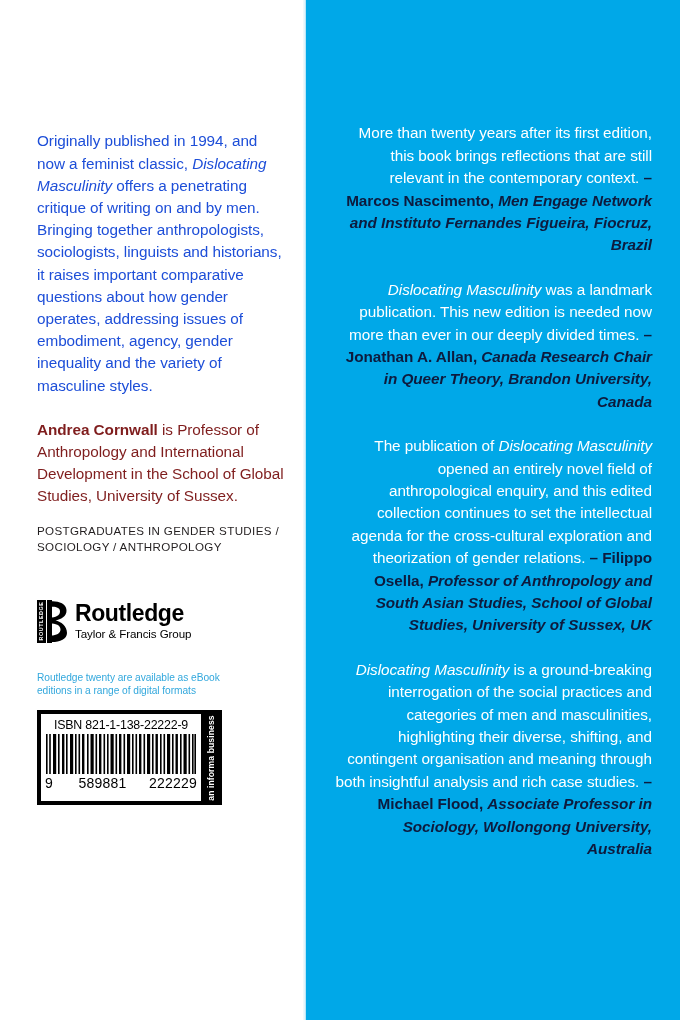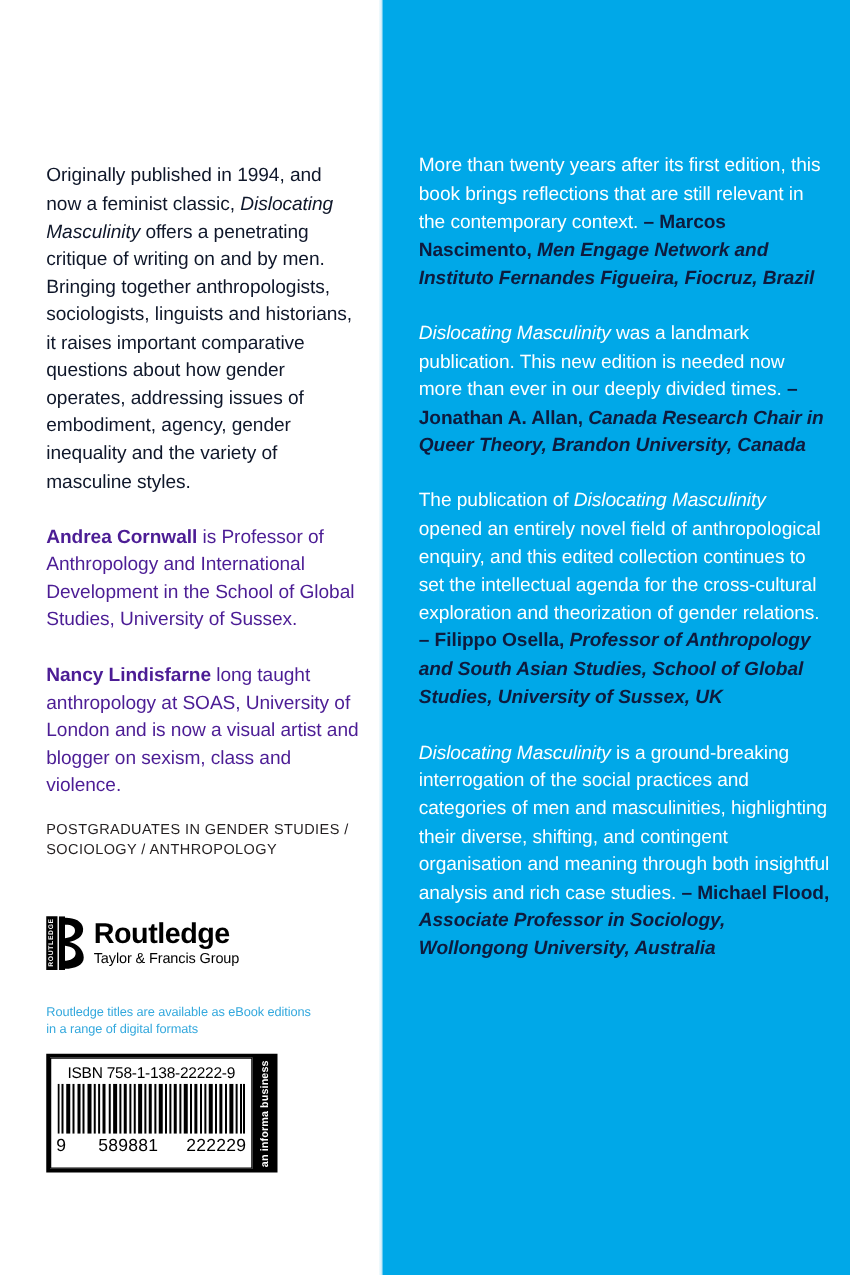--- a/index.html
+++ b/index.html
@@ -22,29 +22,29 @@
     flex:0 0 303px;
     position:relative;
     background:#ffffff;
     box-sizing:border-box;
     padding:115px 0 0 37px;
   }
   .blurb{
     width:252px;
     font-size:15.3px;
     line-height:22.2px;
-    color:#0f172a;
+    color:#1d4ed8;
     letter-spacing:-0.05px;
   }
   .blurb .ital{font-style:italic;}
   .bio{
     width:255px;
     font-size:15.3px;
     line-height:22.2px;
-    color:#4c1d95;
+    color:#7f1d1d;
     margin-top:22px;
     letter-spacing:-0.05px;
   }
   .bio .nm{font-weight:bold;}
   .category{
     width:250px;
     font-size:11.6px;
     line-height:16.5px;
     letter-spacing:0.35px;
     color:#231f20;
@@ -183,21 +183,22 @@
   .edge-strip{
     width:3px;flex:0 0 3px;
     background:linear-gradient(to right,#f4fbfd 0%,#dff3fb 60%,#9fdcf4 100%);
   }
 
   
   .right-panel{
     flex:1 1 auto;
     background:#00a8e8;
     box-sizing:border-box;
-    padding:107px 16px 0 29px;
+    padding:107px 28px 0 29px;
+    text-align:right;
   }
   .quote{
     color:#ffffff;
     font-size:15.3px;
     line-height:22.4px;
     letter-spacing:-0.05px;
     margin-bottom:22px;
   }
   .quote:last-child{margin-bottom:0;}
   .quote .ital{font-style:italic;}
@@ -215,21 +216,20 @@
 <body>
 
 <div class="cover">
 
   <div class="left-panel">
 
     <p class="blurb"><span>Originally published in 1994, and now a feminist classic, </span><span class="ital">Dislocating Masculinity</span><span> offers a penetrating critique of writing on and by men. Bringing together anthropologists, sociologists, linguists and historians, it raises important comparative questions about how gender operates, addressing issues of embodiment, agency, gender inequality and the variety of masculine styles.</span></p>
 
     <p class="bio"><span class="nm">Andrea Cornwall</span><span> is Professor of Anthropology and International Development in the School of Global Studies, University of Sussex.</span></p>
 
-    <p class="bio"><span class="nm">Nancy Lindisfarne</span><span> long taught anthropology at SOAS, University of London and is now a visual artist and blogger on sexism, class and violence.</span></p>
 
     <p class="category">POSTGRADUATES IN GENDER STUDIES / SOCIOLOGY / ANTHROPOLOGY</p>
 
     <div class="logo-block">
       <div class="logo-row">
         <div class="logo-mark">
           <div class="logo-bar">
             <span>ROUTLEDGE</span>
           </div>
           <svg class="logo-swoosh" viewBox="0 0 21 43">
@@ -237,25 +237,25 @@
             <path d="M0 0 L5 0 L5 43 L0 43 Z" fill="#000"></path>
           </svg>
         </div>
         <div class="logo-text">
           <div class="logo-name">Routledge</div>
           <div class="logo-sub">Taylor &amp; Francis Group</div>
         </div>
       </div>
     </div>
 
-    <p class="ebook-note">Routledge titles are available as eBook editions in a range of digital formats</p>
+    <p class="ebook-note">Routledge twenty are available as eBook editions in a range of digital formats</p>
 
     <div class="barcode-wrap">
       <div class="barcode-inner">
-        <div class="isbn-text">ISBN 758-1-138-22222-9</div>
+        <div class="isbn-text">ISBN 821-1-138-22222-9</div>
         <svg class="bars" viewBox="0 0 150 40" preserveAspectRatio="none">
           <g fill="#000">
             <rect x="0" y="0" width="1.6" height="40"></rect>
             <rect x="3.2" y="0" width="1.6" height="40"></rect>
             <rect x="7" y="0" width="3.2" height="40"></rect>
             <rect x="12" y="0" width="1.6" height="40"></rect>
             <rect x="16" y="0" width="2.4" height="40"></rect>
             <rect x="20" y="0" width="1.6" height="40"></rect>
             <rect x="24" y="0" width="3.2" height="40"></rect>
             <rect x="29" y="0" width="1.6" height="40"></rect>

